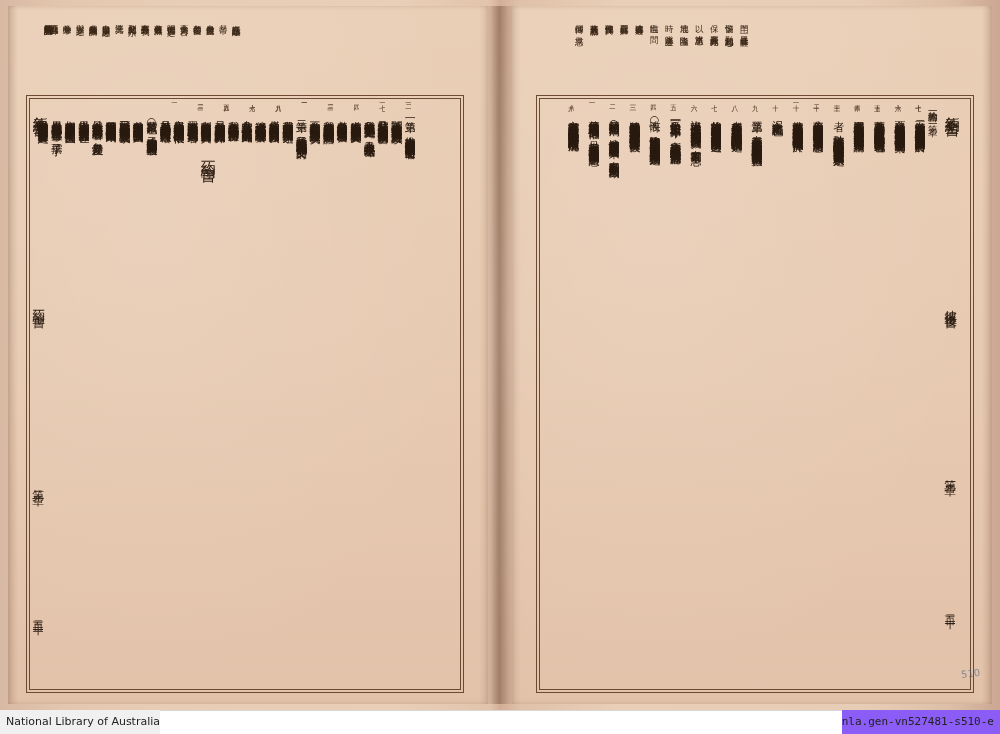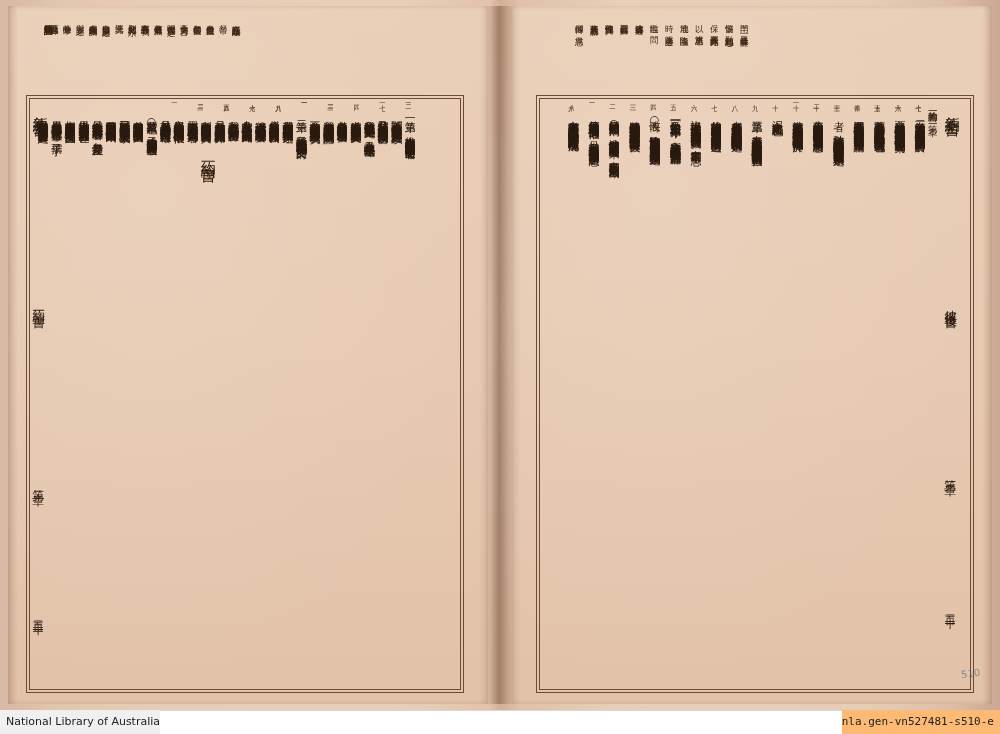--- a/index.html
+++ b/index.html
@@ -67,21 +67,21 @@
   #footer{
     position:absolute;left:0;top:710px;width:1000px;height:24px;
     background:#ffffff;border-top:1px solid #d8d8d8;
   }
   #cred-left{
     position:absolute;left:0;top:710px;height:24px;line-height:24px;
     padding-left:6px;font-size:11px;color:#222;background:#f0f0f0;
   }
   #cred-right{
     position:absolute;right:0;top:710px;height:24px;line-height:24px;
-    padding-right:6px;font-size:11px;color:#222;background:#fdba74;
+    padding-right:6px;font-size:11px;color:#222;background:#8b5cf6;
     font-family:"DejaVu Sans Mono","Liberation Mono",monospace;
   }
   #stamp{
     position:absolute;right:20px;top:668px;
     font-size:10px;color:#3a5a7a;opacity:.55;transform:rotate(-8deg);
   }
   .edgewear{
     position:absolute;top:6px;width:10px;height:698px;
     background:linear-gradient(90deg,rgba(120,80,55,.25),rgba(120,80,55,0));
   }

